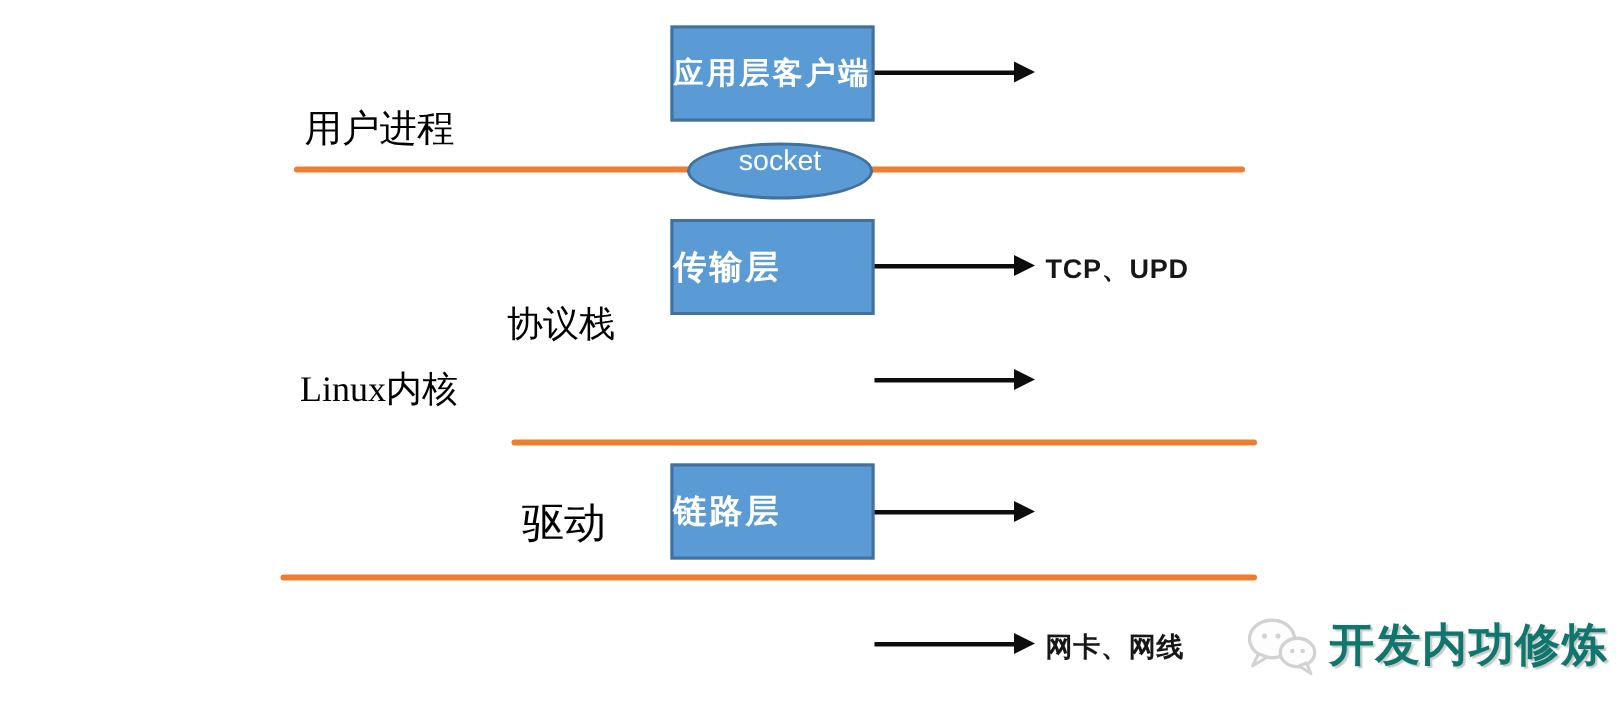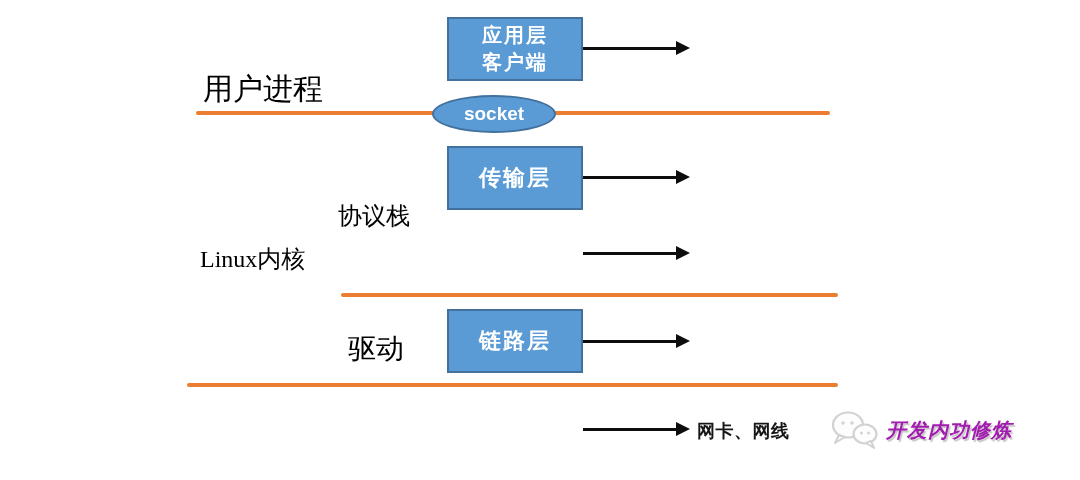--- a/index.html
+++ b/index.html
@@ -4,30 +4,30 @@
 <style>
   html,body{margin:0;padding:0;background:#ffffff;}
   .canvas{
     position:relative;width:1080px;height:480px;background:#ffffff;
     overflow:hidden;font-family:"Liberation Sans","DejaVu Sans",sans-serif;
   }
   
   .layer-box{
     position:absolute;left:447px;width:136px;height:64px;box-sizing:border-box;
     background:#5B9BD5;border:2.5px solid #41719C;
-    display:flex;flex-direction:column;align-items:center;justify-content:center;
+    display:flex;flex-direction:row;align-items:center;
     color:#ffffff;font-weight:bold;font-size:22px;letter-spacing:2px;line-height:1.2;
   }
   .layer-box.two-line{font-size:20px;letter-spacing:2px;line-height:27px;}
   
   .socket{
-    position:absolute;left:432px;top:95px;width:124px;height:38px;box-sizing:border-box;
+    position:absolute;left:458px;top:95px;width:124px;height:38px;box-sizing:border-box;
     background:#5B9BD5;border:2.5px solid #41719C;border-radius:50%;
-    display:flex;align-items:center;justify-content:center;
-    color:#ffffff;font-weight:bold;font-size:19px;z-index:3;
+    display:flex;justify-content:center;
+    color:#ffffff;font-weight:normal;font-size:19px;z-index:3;
   }
   
   .divider{position:absolute;height:4px;background:#ED7D31;border-radius:2px;z-index:1;}
   
   .arrow{position:absolute;height:2.5px;background:#0d0d0d;z-index:2;}
   .arrow .head{
     position:absolute;right:-12px;top:-6.5px;width:0;height:0;
     border-left:14px solid #0d0d0d;border-top:7.5px solid transparent;border-bottom:7.5px solid transparent;
   }
   
@@ -38,33 +38,32 @@
   
   .side-label{
     position:absolute;font-family:"Liberation Serif","DejaVu Serif",serif;
     color:#000000;white-space:nowrap;
   }
   
   .watermark{
     position:absolute;left:830px;top:410px;display:flex;align-items:center;gap:8px;z-index:0;
   }
   .watermark .wm-text{
-    font-size:20px;letter-spacing:1px;color:#a21caf;font-weight:bold;
+    font-size:30px;letter-spacing:1px;color:#0f766e;font-weight:bold;
     font-family:"Liberation Sans","DejaVu Sans",sans-serif;
     text-shadow:1.5px 1.5px 1px #c6c6c6, -0.5px -0.5px 0 #f5f5f5;
     white-space:nowrap;
-    font-style:italic;
   }
 </style>
 </head>
 <body>
 
 <div class="canvas">
 
-  <div class="side-label" style="left:203px;top:69px;font-size:30px">用户进程</div>
+  <div class="side-label" style="left:203px;top:69px;font-size:25px">用户进程</div>
   <div class="side-label" style="left:200px;top:243px;font-size:24px">Linux内核</div>
   <div class="side-label" style="left:338px;top:200px;font-size:24px">协议栈</div>
   <div class="side-label" style="left:348px;top:330px;font-size:28px">驱动</div>
 
   <div class="divider" style="left:196px;top:111px;width:634px"></div>
   <div class="divider" style="left:341px;top:293px;width:497px"></div>
   <div class="divider" style="left:187px;top:383px;width:651px"></div>
 
   <div class="socket">
     <span>socket</span>
@@ -77,20 +76,21 @@
   <div class="arrow" style="left:583px;top:47px;width:95px">
       <span class="head"></span>
     </div>
 
   <div class="layer-box" style="top:146px">
     <span>传输层</span>
   </div>
   <div class="arrow" style="left:583px;top:176px;width:95px">
       <span class="head"></span>
     </div>
+  <div class="target-label" style="top:167px">TCP、UPD</div>
 
   <div class="arrow" style="left:583px;top:252px;width:95px">
       <span class="head"></span>
     </div>
 
   <div class="layer-box" style="top:309px">
     <span>链路层</span>
   </div>
   <div class="arrow" style="left:583px;top:340px;width:95px">
       <span class="head"></span>

